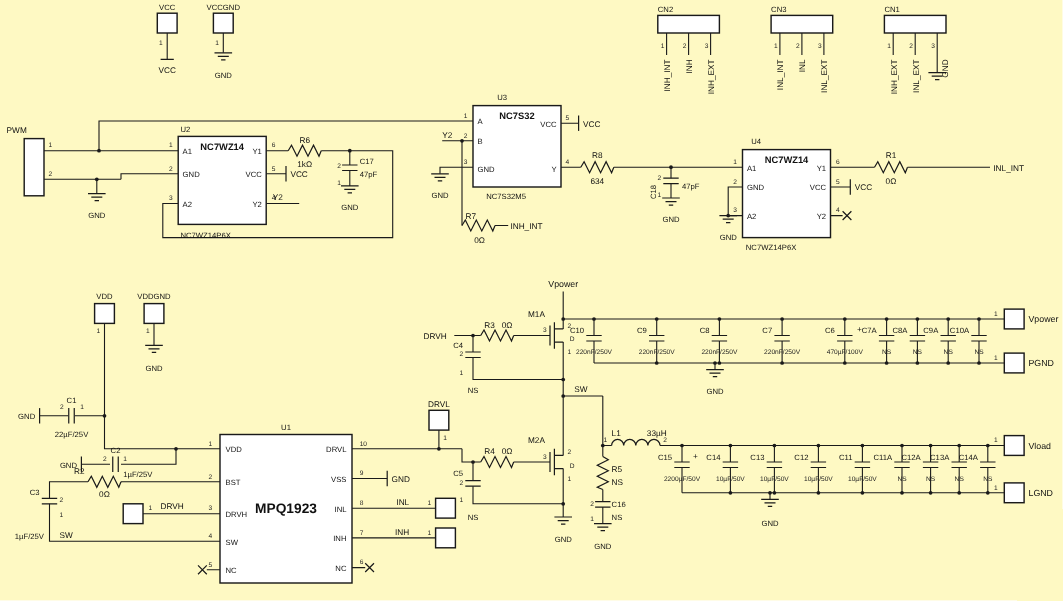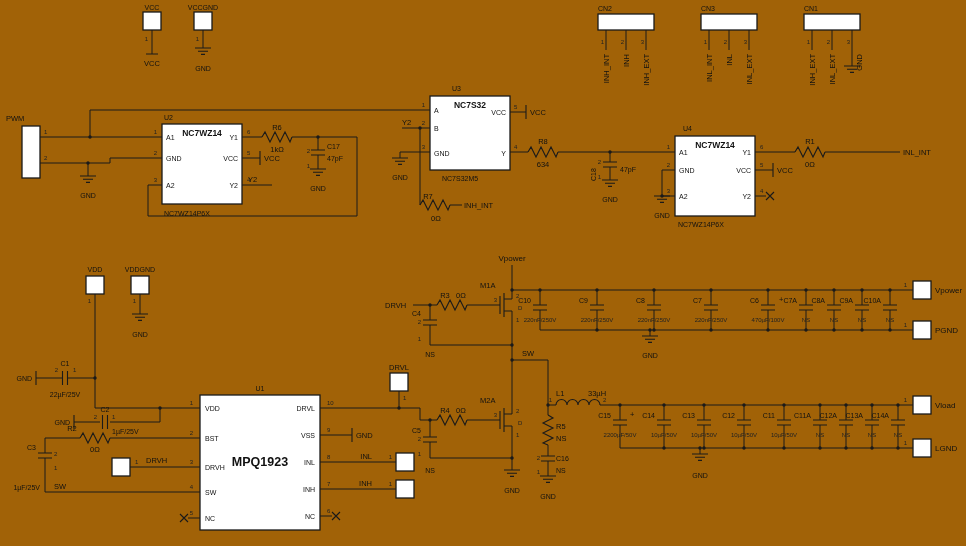--- a/index.html
+++ b/index.html
@@ -1,17 +1,17 @@
 <!DOCTYPE html>
 <html><head>
 <meta charset="utf-8">
 <title>Schematic</title>
 <style>
   html,body{margin:0;padding:0;background:#fff}
-  .wrap{width:966px;height:546px;background:#a16207;position:relative;overflow:hidden}
+  .wrap{width:966px;height:546px;background:#fef9c3;position:relative;overflow:hidden}
   svg{display:block}
   .w{stroke:#1a1a1a;stroke-width:1;fill:none}
   .sym{stroke:#1a1a1a;stroke-width:1.1;fill:none}
   .bx{stroke:#1a1a1a;stroke-width:1.3;fill:#fff}
   .dot{fill:#1a1a1a;stroke:none}
   text{font:7px "Liberation Sans",sans-serif;fill:#111}
   .p{font:6px "Liberation Sans",sans-serif;fill:#222}
   .n{font:7.5px "Liberation Sans",sans-serif}
   .n8{font:8px "Liberation Sans",sans-serif}
   .b{font:bold 8.5px "Liberation Sans",sans-serif}

